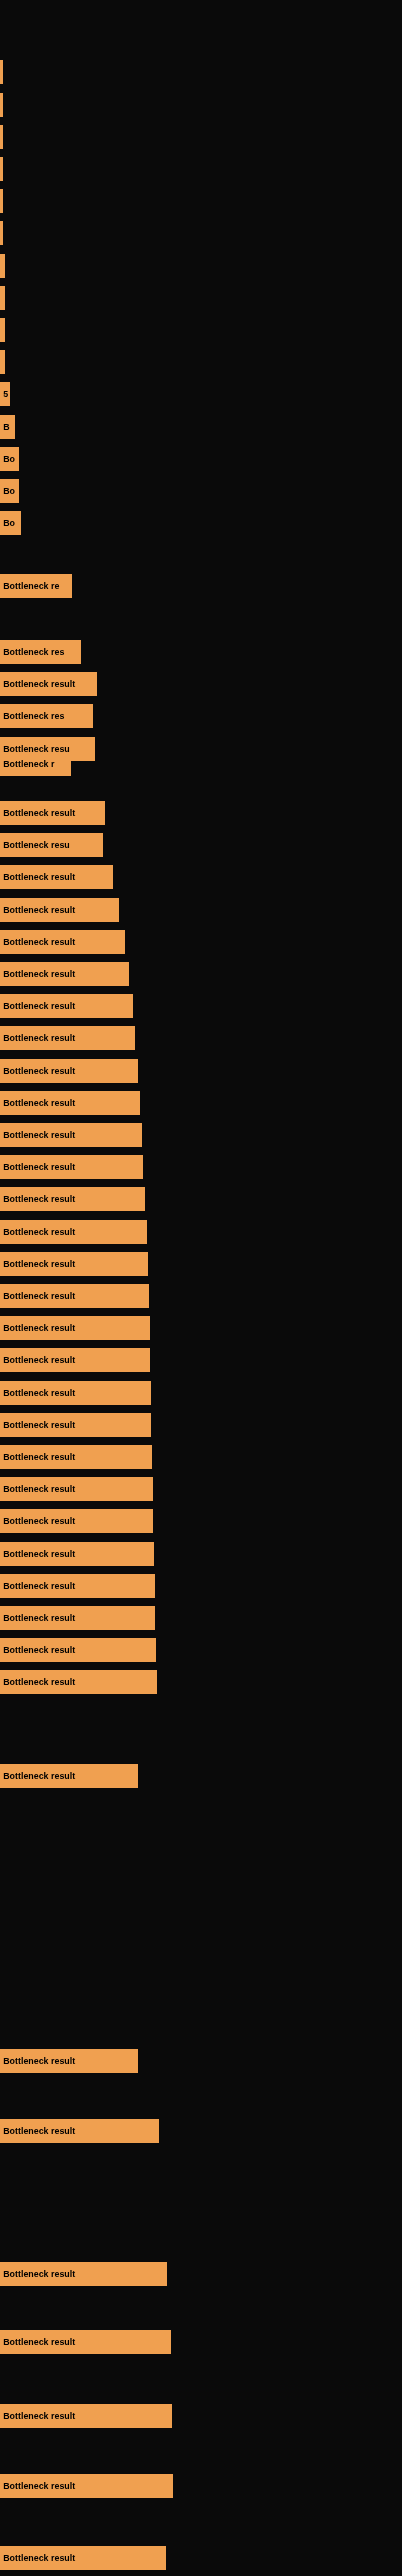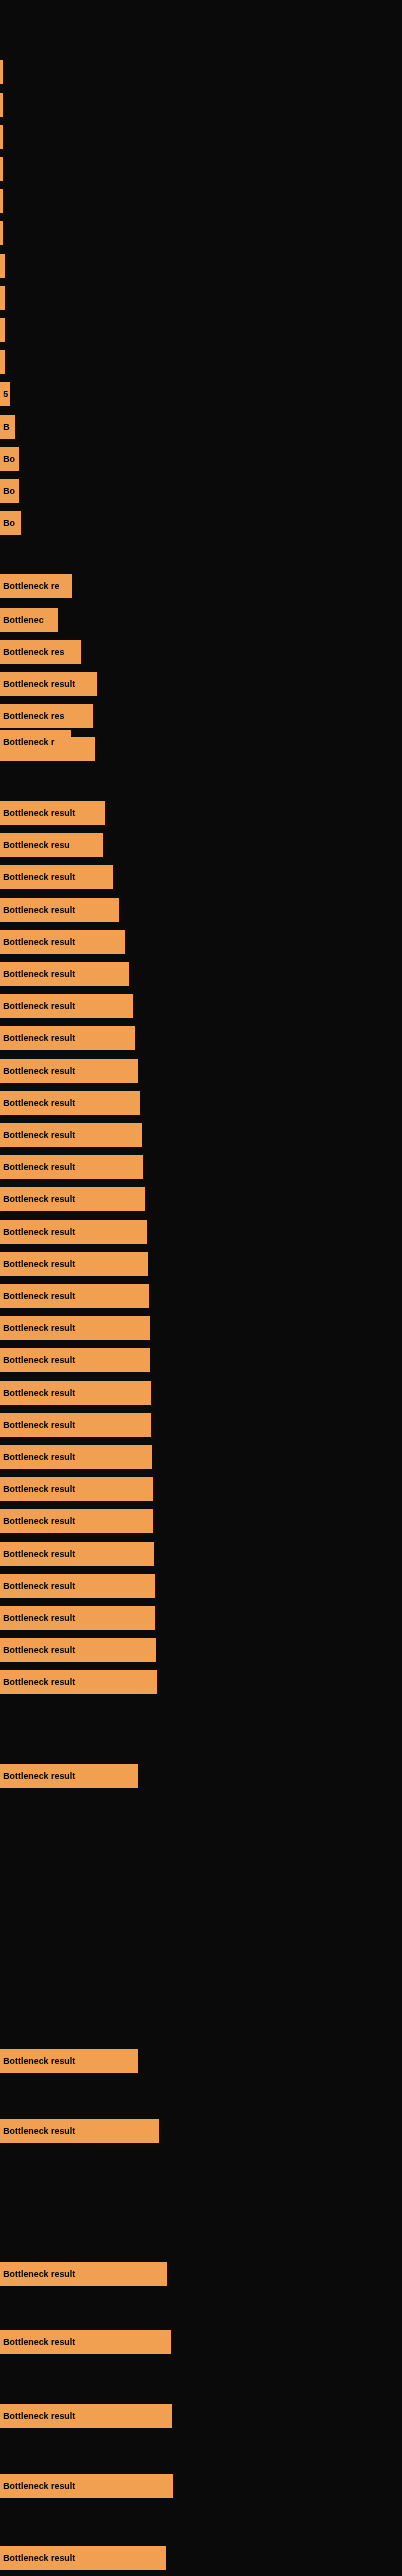--- a/index.html
+++ b/index.html
@@ -101,46 +101,41 @@
     <div style="position: absolute; left: 0px; top: 499px; width: 403px; height: 29px; display: flex; align-items: center;">
       <div style="background-color: rgb(240, 160, 80); height: 24px; width: 21px; display: flex; align-items: center; padding-left: 3.2px; white-space: nowrap; overflow: hidden; color: rgb(0, 0, 0); font-size: 8.9px; font-weight: bold; min-width: 21px;">
         <span>Bo</span>
       </div>
     </div>
     <div style="position: absolute; left: 0px; top: 564px; width: 403px; height: 29px; display: flex; align-items: flex-start;">
       <div style="background-color: rgb(240, 160, 80); height: 24px; width: 72px; display: flex; align-items: center; padding-left: 3.2px; white-space: nowrap; overflow: hidden; color: rgb(0, 0, 0); font-size: 8.9px; font-weight: bold; min-width: 72px;">
         <span>Bottleneck re</span>
       </div>
     </div>
-    <div style="position: absolute; left: 0px; top: 596px; width: 403px; height: 29px; display: flex; align-items: center;">
-      <div style="background-color: rgb(240, 160, 80); height: 24px; width: 58px; display: flex; align-items: center; padding-left: 3.2px; white-space: nowrap; overflow: hidden; color: rgb(0, 0, 0); font-size: 8.9px; font-weight: bold; min-width: 58px;">
-        <span>Bottlenec</span>
-      </div>
-    </div>
     <div style="position: absolute; left: 0px; top: 628px; width: 403px; height: 29px; display: flex; align-items: center;">
       <div style="background-color: rgb(240, 160, 80); height: 24px; width: 81px; display: flex; align-items: center; padding-left: 3.2px; white-space: nowrap; overflow: hidden; color: rgb(0, 0, 0); font-size: 8.9px; font-weight: bold; min-width: 81px;">
         <span>Bottleneck res</span>
       </div>
     </div>
     <div style="position: absolute; left: 0px; top: 660px; width: 403px; height: 29px; display: flex; align-items: center;">
       <div style="background-color: rgb(240, 160, 80); height: 24px; width: 97px; display: flex; align-items: center; padding-left: 3.2px; white-space: nowrap; overflow: hidden; color: rgb(0, 0, 0); font-size: 8.9px; font-weight: bold; min-width: 97px;">
         <span>Bottleneck result</span>
       </div>
     </div>
     <div style="position: absolute; left: 0px; top: 692px; width: 403px; height: 29px; display: flex; align-items: center;">
       <div style="background-color: rgb(240, 160, 80); height: 24px; width: 93px; display: flex; align-items: center; padding-left: 3.2px; white-space: nowrap; overflow: hidden; color: rgb(0, 0, 0); font-size: 8.9px; font-weight: bold; min-width: 93px;">
         <span>Bottleneck res</span>
       </div>
     </div>
     <div style="position: absolute; left: 0px; top: 725px; width: 403px; height: 29px; display: flex; align-items: center;">
       <div style="background-color: rgb(240, 160, 80); height: 24px; width: 95px; display: flex; align-items: center; padding-left: 3.2px; white-space: nowrap; overflow: hidden; color: rgb(0, 0, 0); font-size: 8.9px; font-weight: bold; min-width: 95px;">
         <span>Bottleneck resu</span>
       </div>
     </div>
-    <div style="position: absolute; left: 0px; top: 720px; width: 347px; height: 29px; display: flex; align-items: flex-start;">
+    <div style="position: absolute; left: 0px; top: 737px; width: 347px; height: 29px; display: flex; align-items: flex-end;">
       <div style="background-color: rgb(240, 160, 80); height: 24px; width: 71px; display: flex; align-items: center; padding-left: 3.2px; white-space: nowrap; overflow: hidden; color: rgb(0, 0, 0); font-size: 8.9px; font-weight: bold; min-width: 71px;">
         <span>Bottleneck r</span>
       </div>
     </div>
     <div style="position: absolute; left: 0px; top: 789px; width: 403px; height: 29px; display: flex; align-items: center;">
       <div style="background-color: rgb(240, 160, 80); height: 24px; width: 105px; display: flex; align-items: center; padding-left: 3.2px; white-space: nowrap; overflow: hidden; color: rgb(0, 0, 0); font-size: 8.9px; font-weight: bold; min-width: 105px;">
         <span>Bottleneck result</span>
       </div>
     </div>
     <div style="position: absolute; left: 0px; top: 821px; width: 403px; height: 29px; display: flex; align-items: center;">

